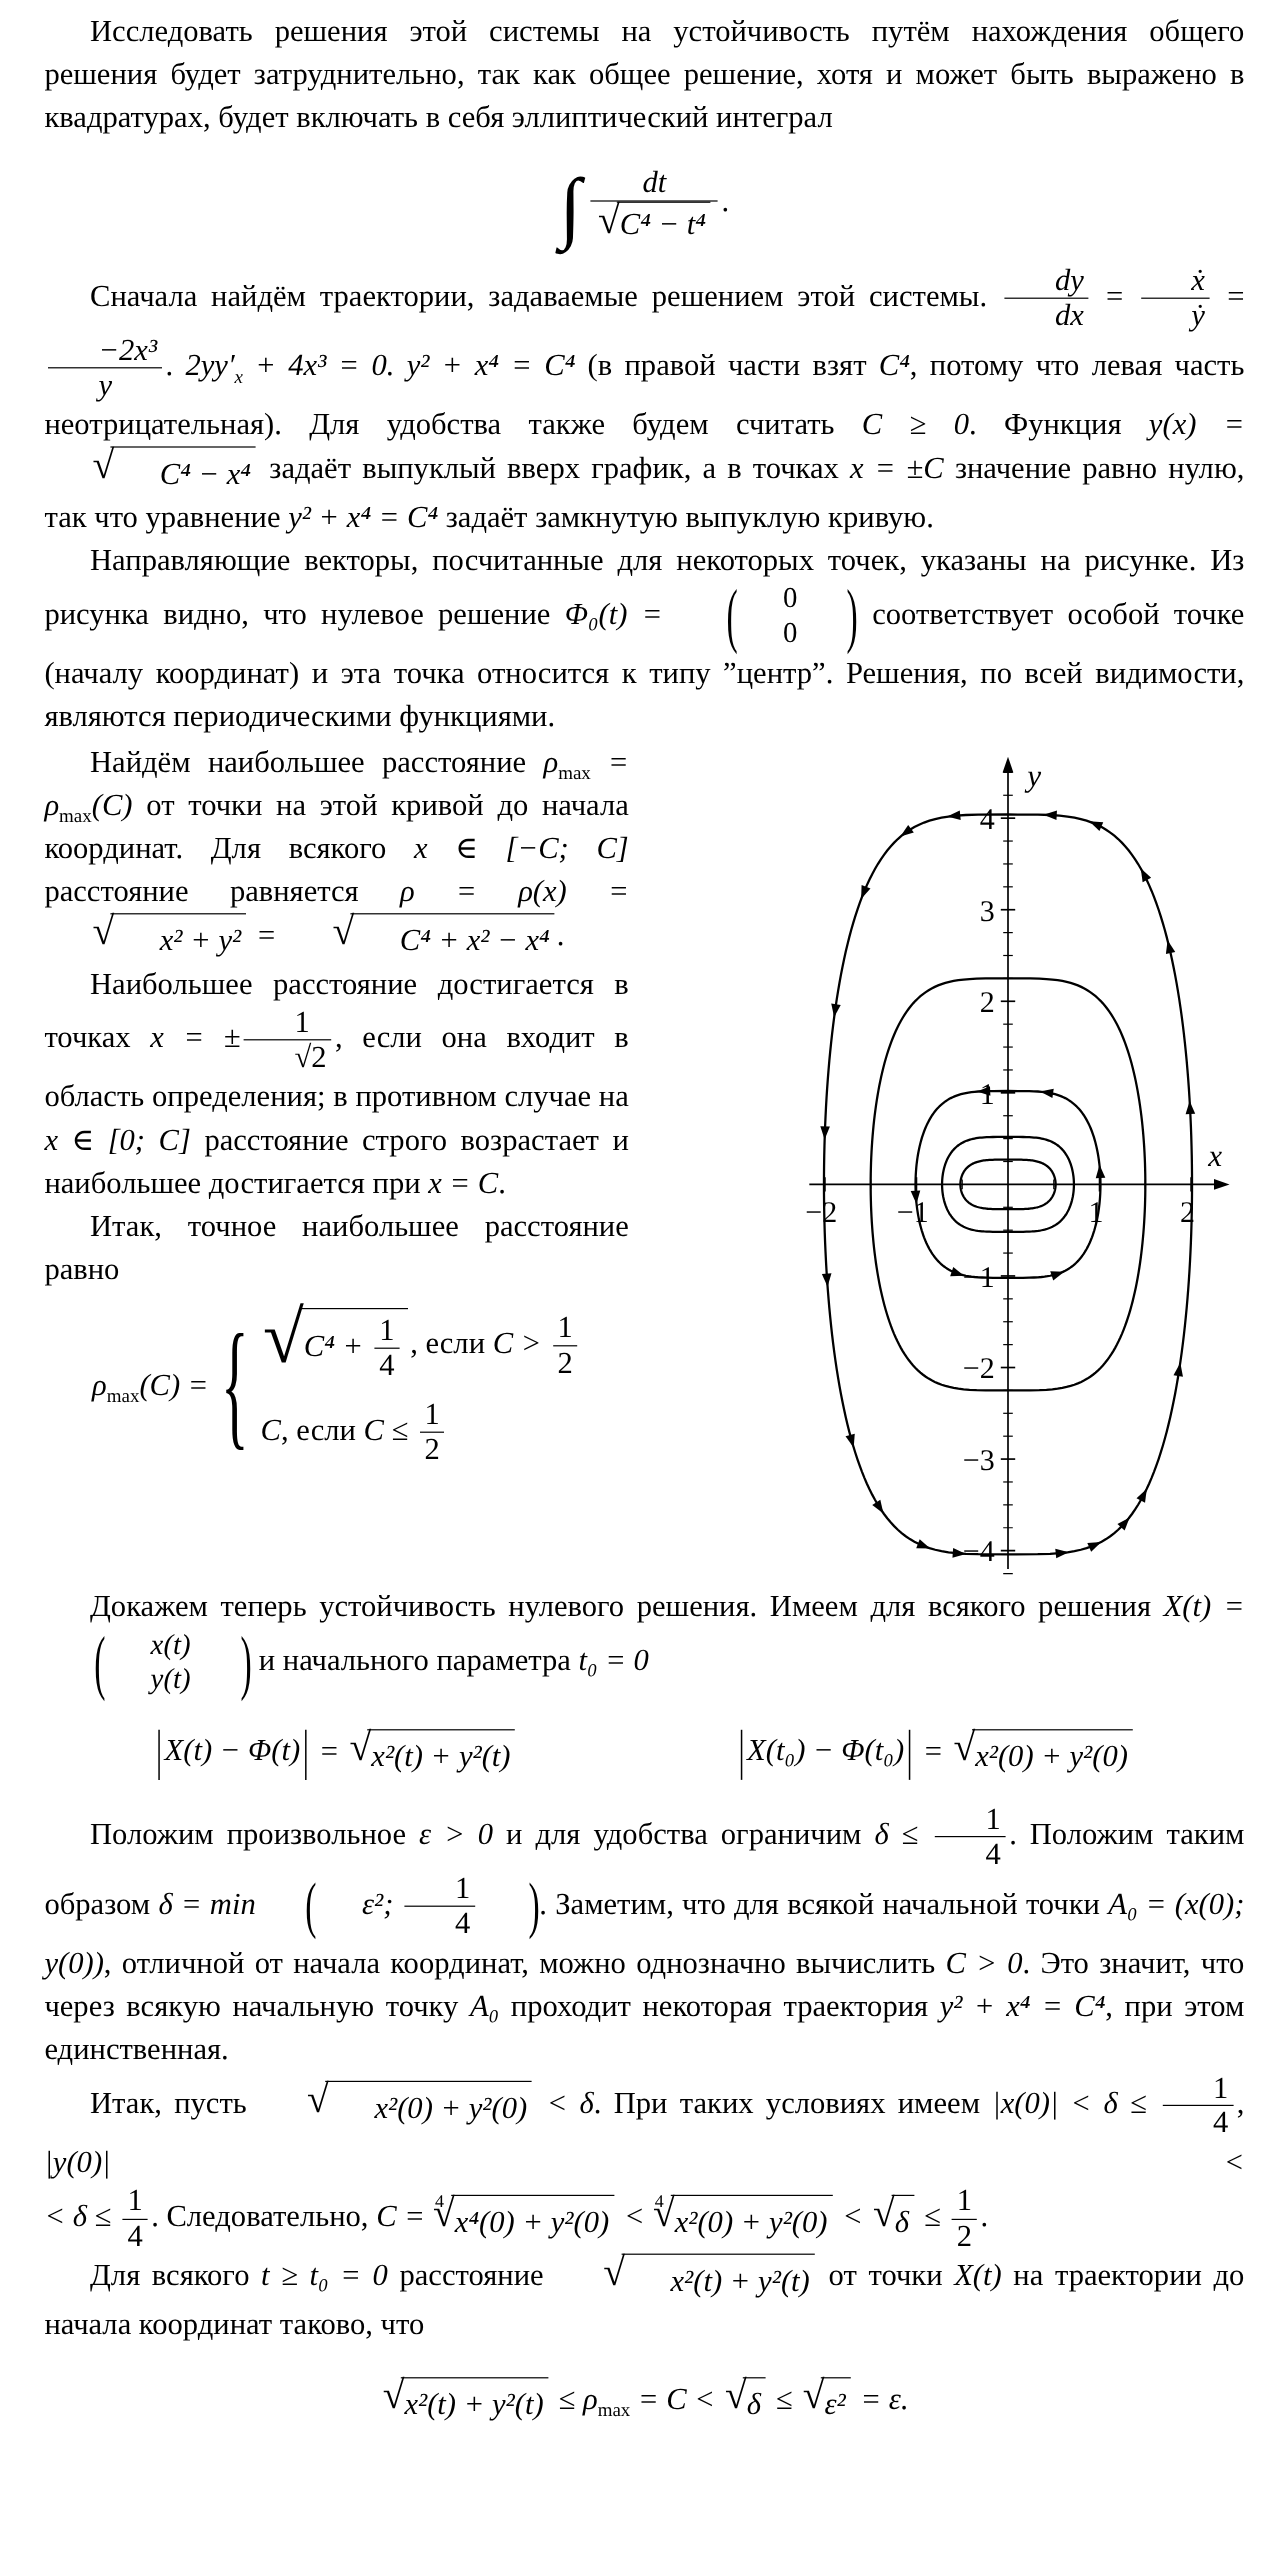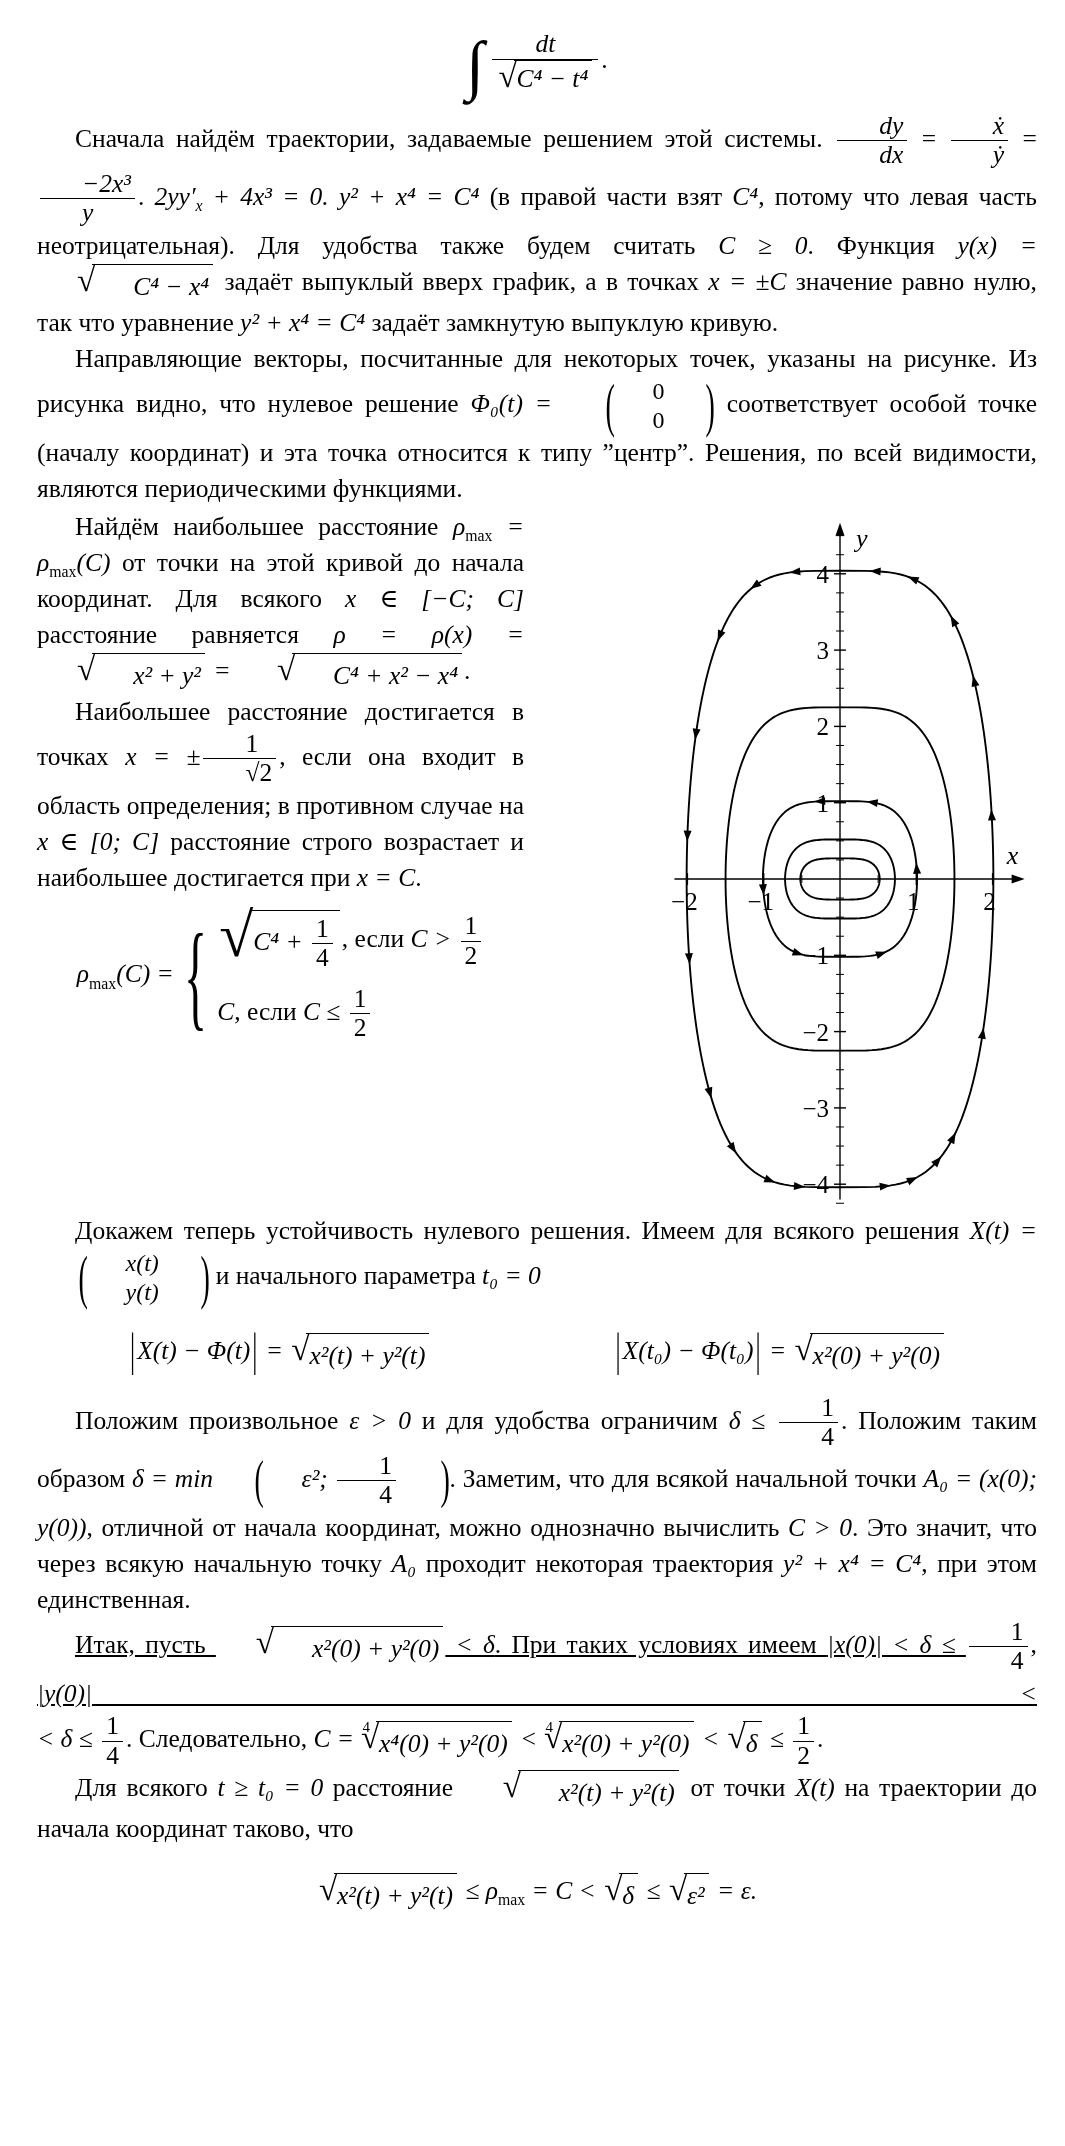--- a/index.html
+++ b/index.html
@@ -61,20 +61,21 @@
   .clr{clear:both;}
 
   .jline{text-align:justify; text-align-last:justify; text-indent:38px;}
   .nline{text-align:left;}
 </style>
 </head>
 <body>
 
 <div class="doc">
 
+  <p class="para ind"><span>Исследовать решения этой системы на устойчивость путём нахождения общего решения будет затруднительно, так как общее решение, хотя и может быть выражено в квадратурах, будет включать в себя эллиптический интеграл</span></p>
 
   <div class="disp f-int"><span class="big">∫</span><span class="frac"><span class="fn"><span class="it">dt</span></span><span class="fd"><span class="sqrt">
             <span class="rad">√</span>
             <span class="vin"><span class="it">C⁴ − t⁴</span></span>
           </span></span></span><span>.</span></div>
 
   <p class="para ind"><span>Сначала найдём траектории, задаваемые решением этой системы. </span><span class="frac"><span class="fn"><span class="it">dy</span></span><span class="fd"><span class="it">dx</span></span></span><span> = </span><span class="frac"><span class="fn"><span class="it">ẋ</span></span><span class="fd"><span class="it">ẏ</span></span></span><span> = </span><span class="frac"><span class="fn"><span class="it">−2x³</span></span><span class="fd"><span class="it">y</span></span></span><span>. </span><span class="it">2yy′</span><sub class="ssub it">x</sub><span class="it"> + 4x³ = 0. y² + x⁴ = C⁴</span><span> (в правой части взят </span><span class="it">C⁴</span><span>, потому что левая часть неотрицательная). Для удобства также будем считать </span><span class="it">C ≥ 0</span><span>. Функция </span><span class="it">y(x) = </span><span class="sqrt">
         <span class="rad">√</span>
         <span class="vin"><span class="it">C⁴ − x⁴</span></span>
       </span><span> задаёт выпуклый вверх график, а в точках </span><span class="it">x = ±C</span><span> значение равно нулю, так что уравнение </span><span class="it">y² + x⁴ = C⁴</span><span> задаёт замкнутую выпуклую кривую.</span></p>
@@ -186,20 +187,21 @@
         </svg>
     </figure>
     <p class="para ind"><span>Найдём наибольшее расстояние </span><span class="it">ρ</span><sub class="ssub">max</sub><span class="it"> = </span><span class="it">ρ</span><sub class="ssub">max</sub><span class="it">(C)</span><span> от точки на этой кривой до начала координат. Для всякого </span><span class="it">x ∈ [−C; C]</span><span> расстояние равняется </span><span class="it">ρ = ρ(x) = </span><span class="sqrt">
           <span class="rad">√</span>
           <span class="vin"><span class="it">x² + y²</span></span>
         </span><span class="it"> = </span><span class="sqrt">
           <span class="rad">√</span>
           <span class="vin"><span class="it">C⁴ + x² − x⁴</span></span>
         </span><span>.</span></p>
     <p class="para ind"><span>Наибольшее расстояние достигается в точках </span><span class="it">x = ±</span><span class="frac"><span class="fn"><span>1</span></span><span class="fd"><span>√2</span></span></span><span>, если она входит в область определения; в противном случае на </span><span class="it">x ∈ [0; C]</span><span> расстояние строго возрастает и наибольшее достигается при </span><span class="it">x = C</span><span>.</span></p>
+    <p class="para ind"><span>Итак, точное наибольшее расстояние равно</span></p>
     <div class="disp f-cases"><span class="it">ρ</span><sub class="ssub">max</sub><span class="it">(C) = </span><span class="cases">
           <span class="cbrace">{</span>
           <span class="crows">
             <span class="crow"><span class="sqrt tall">
                 <span class="rad">√</span>
                 <span class="vin"><span class="it">C⁴ + </span><span class="frac"><span class="fn"><span>1</span></span><span class="fd"><span>4</span></span></span></span>
               </span><span>, если </span><span class="it">C &gt; </span><span class="frac"><span class="fn"><span>1</span></span><span class="fd"><span>2</span></span></span></span>
             <span class="crow"><span class="it">C</span><span>, если </span><span class="it">C ≤ </span><span class="frac"><span class="fn"><span>1</span></span><span class="fd"><span>2</span></span></span></span>
           </span>
         </span></div>
@@ -226,21 +228,21 @@
         </span></span>
   </div>
 
   <p class="para ind"><span>Положим произвольное </span><span class="it">ε &gt; 0</span><span> и для удобства ограничим </span><span class="it">δ ≤ </span><span class="frac"><span class="fn"><span>1</span></span><span class="fd"><span>4</span></span></span><span>. Положим таким образом </span><span class="it">δ = min</span><span class="pgroup">
         <span class="vp2">(</span>
         <span><span class="it">ε²; </span><span class="frac"><span class="fn"><span>1</span></span><span class="fd"><span>4</span></span></span></span>
         <span class="vp2">)</span>
       </span><span>. Заметим, что для всякой начальной точки </span><span class="it">A₀ = (x(0); y(0))</span><span>, отличной от начала координат, можно однозначно вычислить </span><span class="it">C &gt; 0</span><span>. Это значит, что через всякую начальную точку </span><span class="it">A₀</span><span> проходит некоторая траектория </span><span class="it">y² + x⁴ = C⁴</span><span>, при этом единственная.</span></p>
 
   <p class="para">
-    <span class="jline" style="display:block;text-decoration:underline;"><span>Итак, пусть </span><span class="sqrt">
+    <span class="jline" style="display:block;"><span>Итак, пусть </span><span class="sqrt">
           <span class="rad">√</span>
           <span class="vin"><span class="it">x²(0) + y²(0)</span></span>
         </span><span class="it"> &lt; δ</span><span>. При таких условиях имеем </span><span class="it">|x(0)| &lt; δ ≤ </span><span class="frac"><span class="fn"><span>1</span></span><span class="fd"><span>4</span></span></span><span>, </span><span class="it">|y(0)| &lt;</span></span>
     <span class="nline" style="display:block;"><span class="it">&lt; δ ≤ </span><span class="frac"><span class="fn"><span>1</span></span><span class="fd"><span>4</span></span></span><span>. Следовательно, </span><span class="it">C = </span><span class="sqrt">
           <span class="ridx">4</span>
           <span class="rad">√</span>
           <span class="vin"><span class="it">x⁴(0) + y²(0)</span></span>
         </span><span class="it"> &lt; </span><span class="sqrt">
           <span class="ridx">4</span>
           <span class="rad">√</span>

